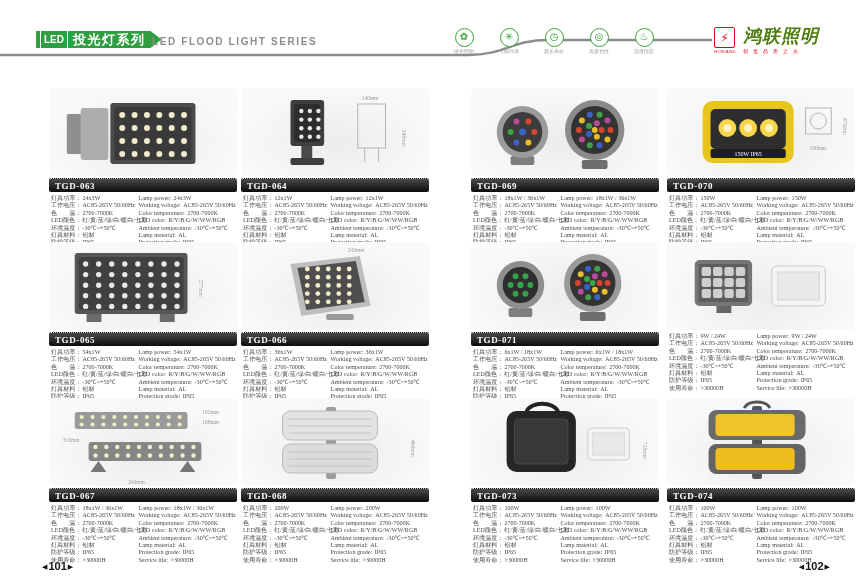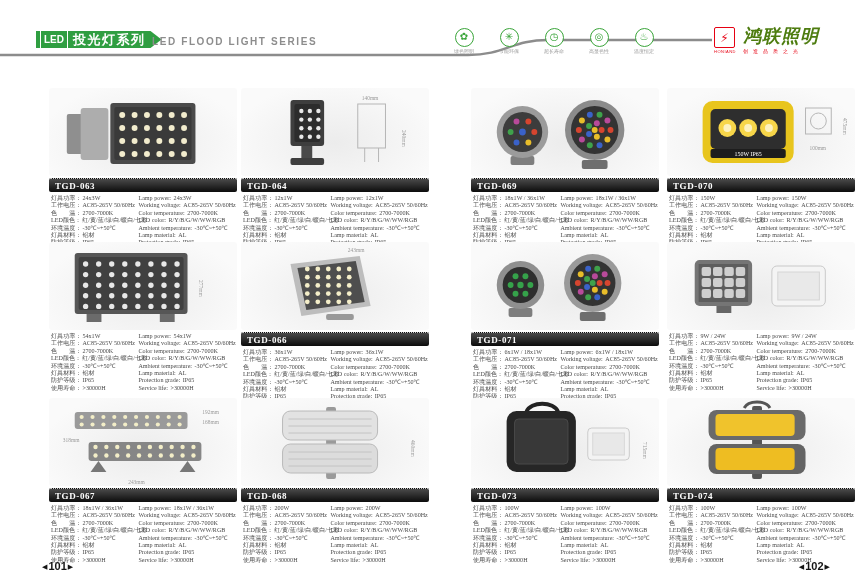--- a/index.html
+++ b/index.html
@@ -565,20 +565,21 @@
           <circle cx="76.6" cy="64.4" r="2.7" fill="#e8e8e8"></circle>
           <circle cx="89.8" cy="64.4" r="2.7" fill="#e8e8e8"></circle>
           <circle cx="103" cy="64.4" r="2.7" fill="#e8e8e8"></circle>
           <circle cx="116.19999999999999" cy="64.4" r="2.7" fill="#e8e8e8"></circle>
           <circle cx="129.39999999999998" cy="64.4" r="2.7" fill="#e8e8e8"></circle>
           <rect x="38" y="72" width="15" height="8" fill="#6b6b6b"></rect>
           <rect x="112" y="72" width="15" height="8" fill="#6b6b6b"></rect>
           <text x="152" y="38" font-size="5.5" fill="#9a9a9a" transform="rotate(90 152 38)">277mm</text>
         </svg>
       </div>
+      <div class="titlebar">TGD-065</div>
       <div class="specs">
         <div class="col cn">
           <div class="srow">
             <span class="slabel">灯具功率：</span>
             <span class="sval">54x1W</span>
           </div>
           <div class="srow">
             <span class="slabel">工作电压：</span>
             <span class="sval">AC85-265V 50/60Hz</span>
           </div>

